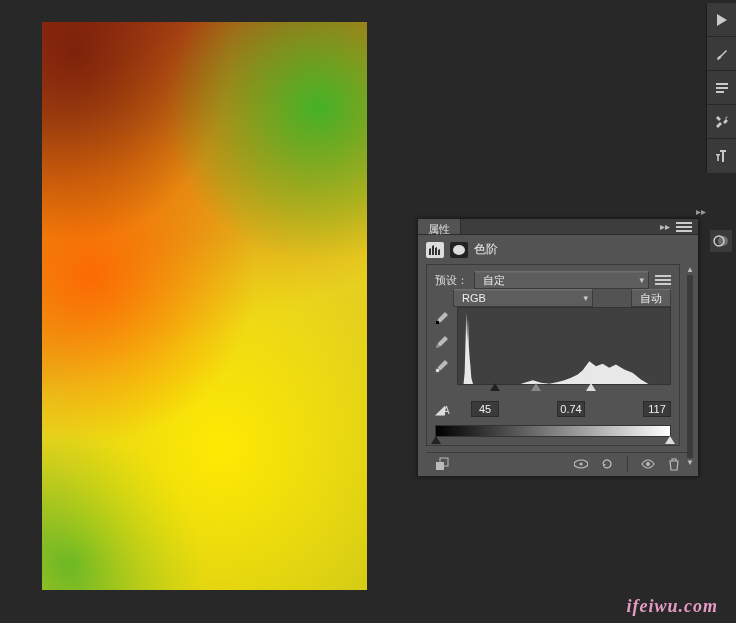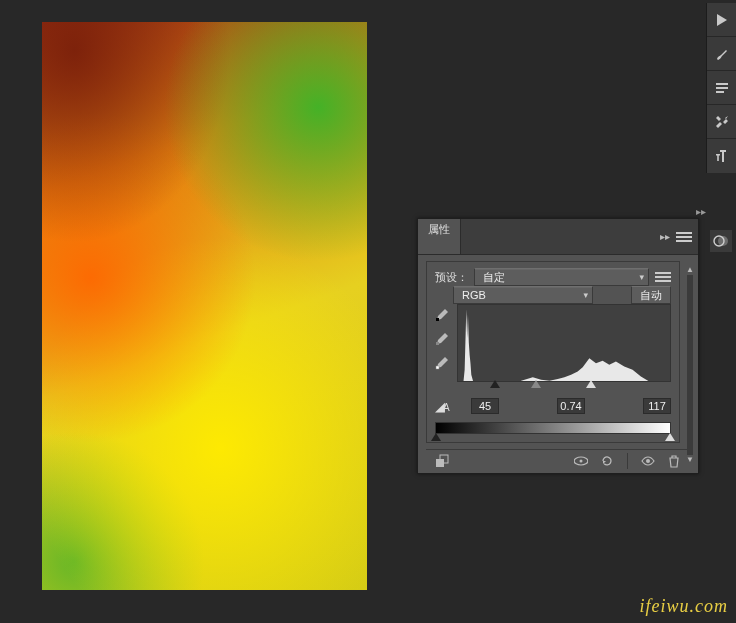--- a/index.html
+++ b/index.html
@@ -51,21 +51,21 @@
   
   .panel {
     position: absolute;
     left: 417px; top: 218px;
     width: 282px;
     background: #535353;
     border: 1px solid #1e1e1e;
     box-shadow: 0 0 4px rgba(0,0,0,.5);
   }
   .panel-tabbar {
-    height: 36px;
+    height: 16px;
     background: #3d3d3d;
     display: flex; align-items: stretch;
     border-bottom: 1px solid #2b2b2b;
   }
   .panel-tab {
     background: #535353;
     padding: 3px 10px 0 10px;
     font-size: 11px;
     color: #e0e0e0;
     border-right: 1px solid #2b2b2b;
@@ -193,25 +193,26 @@
     border-top:1px solid #3a3a3a;
     display:flex; align-items:center; justify-content:flex-end;
     gap:10px; padding: 0 8px;
     margin-top:6px;
   }
   .footer .ficon { width:16px; height:16px; display:flex;align-items:center;justify-content:center; }
   .footer .ficon svg{ width:14px; height:14px; }
   .footer .lsep { width:1px; height:16px; background:#3a3a3a; margin:0 2px; }
   .footer .left-group{ margin-right:auto; display:flex; gap:8px; align-items:center; }
   .watermark {
-    position:absolute; right:8px; bottom:6px;
+    position:absolute; right:18px; bottom:6px;
     font-family: Georgia, 'Times New Roman', serif;
     font-style: italic;
-    color:#fde047; font-size:18px; letter-spacing:1px;
+    color:#f9a8d4; font-size:18px; letter-spacing:1px;
     opacity:.9;
+    font-weight:bold;
   }
 </style>
 </head>
 <body>
 
 <div class="canvas"></div>
 
 <div class="right-strip">
   <div class="cell">
     <svg viewBox="0 0 16 16">
@@ -255,20 +256,29 @@
       <span>▸▸</span>
       <div class="menu-btn">
           <span></span>
           <span></span>
           <span></span>
         </div>
     </div>
   </div>
 
   <div class="panel-body">
+    <div class="panel-header">
+      <div class="hdr-icon">
+        <svg width="14" height="12" viewBox="0 0 14 12">
+            <path d="M1 11V5l2-1v7zm3 0V2l2-1v10zm3 0V4l2-1v8zm3 0V6l2-1v6z" fill="#333"></path>
+          </svg>
+      </div>
+      <div class="hdr-icon mask"></div>
+      <div class="hdr-title">色阶</div>
+    </div>
 
     <div class="inner">
       <div class="row">
         <span class="label">预设：</span>
         <div class="select">
           <span>自定</span>
           <span class="caret">▾</span>
         </div>
         <div class="menu-btn">
             <span></span>

